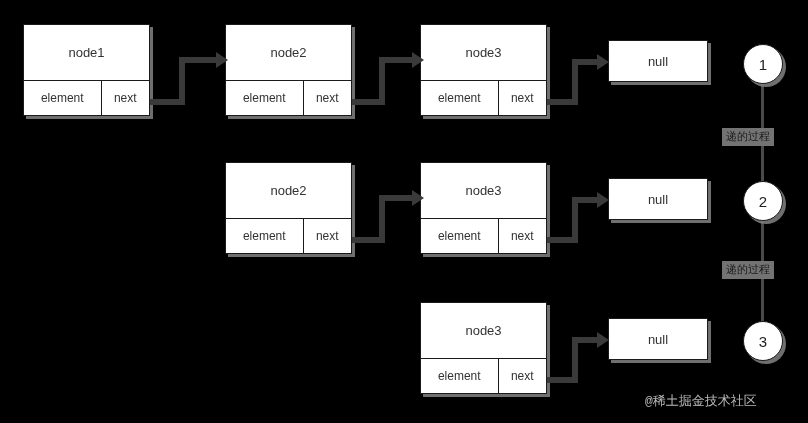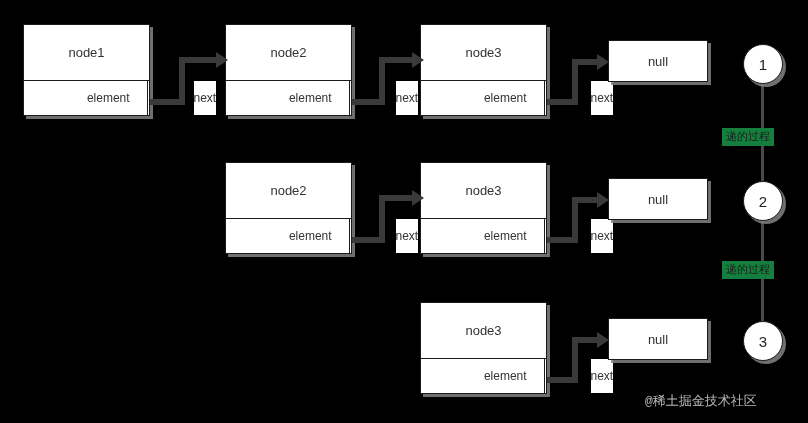--- a/index.html
+++ b/index.html
@@ -42,21 +42,20 @@
     height: 34px;
   }
   .node-cell {
     box-sizing: border-box;
     display: flex;
     align-items: center;
     justify-content: center;
     font-size: 12px;
     color: #333333;
     background: #ffffff;
-    margin-left: 46px;
   }
   .cell-element { flex: 0 0 62%; border-right: 1.5px solid #1a1a1a; }
   .cell-next    { flex: 1 1 auto; }
 
   
   .nullbox {
     position: absolute;
     box-sizing: border-box;
     width: 100px;
     height: 42px;
@@ -94,21 +93,21 @@
     color: #222222;
   }
   .rail-line {
     position: absolute;
     width: 3px;
     background: #4a4a4a;
   }
   .rail-label {
     position: absolute;
     box-sizing: border-box;
-    background: #15803d;
+    background: #737373;
     color: #1a1a1a;
     font-size: 11px;
     line-height: 16px;
     padding: 1px 4px;
     white-space: nowrap;
     font-family: "DejaVu Sans", sans-serif;
   }
 
   
   .watermark {

